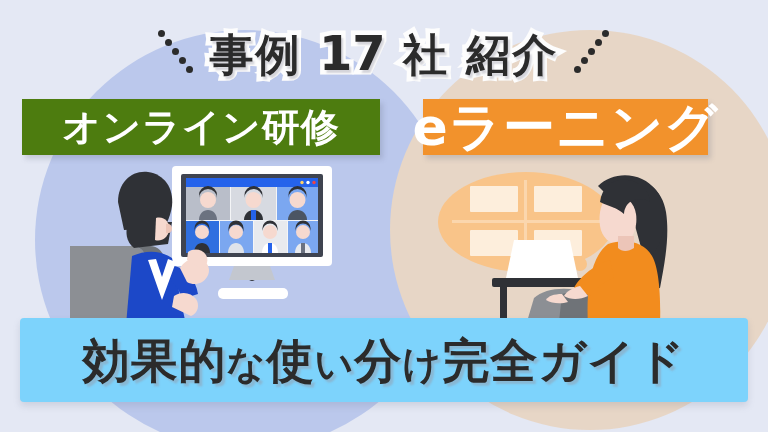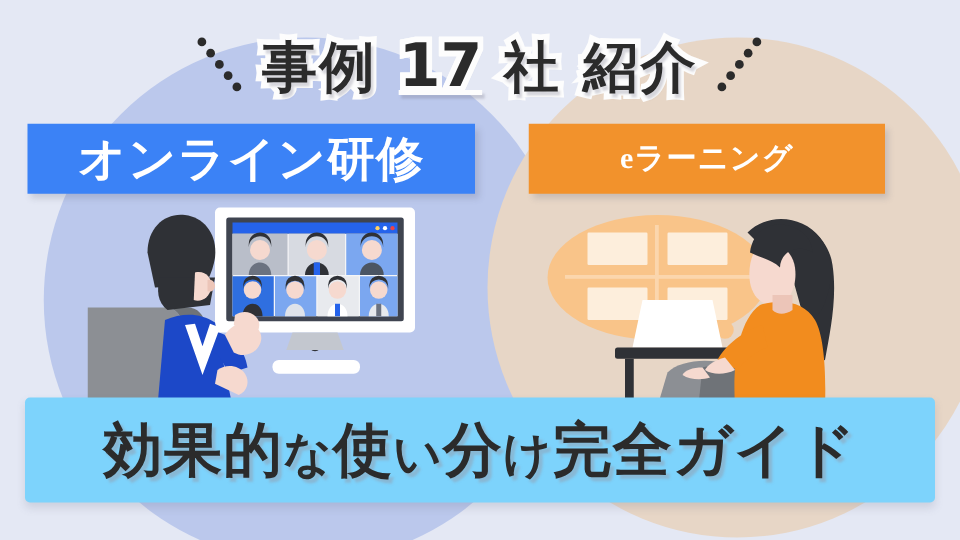--- a/index.html
+++ b/index.html
@@ -38,37 +38,37 @@
   .dots.right i:nth-child(3){ left:22px; top:22px; }
   .dots.right i:nth-child(4){ left:15px; top:31px; }
   .dots.right i:nth-child(5){ left:8px;  top:40px; }
 
   .headline{
     font-size:44px; font-weight:700; color:#2b2b2b; letter-spacing:2px;
     line-height:1; white-space:nowrap; position:relative;
     -webkit-text-stroke:9px #fdfdfd; paint-order:stroke fill;
     text-shadow:2px 3px 2px rgba(120,120,140,.30);
   }
-  .headline .num{ font-size:48px; letter-spacing:0px;text-decoration:underline; }
+  .headline .num{ font-size:48px; letter-spacing:0px; }
 
   
   .chip{
     position:absolute; z-index:6;
     display:flex; align-items:center; justify-content:center;
     color:#ffffff; font-weight:700; line-height:1;
     box-shadow:3px 4px 5px rgba(90,95,120,.22);
     white-space:nowrap;
   }
   .chip-online{
     left:22px; top:99px; width:358px; height:56px;
-    background:#3b82f6; font-size:38px; letter-spacing:1px;
+    background:#4d7c0f; font-size:38px; letter-spacing:1px;
   }
   .chip-elearn{
     left:423px; top:99px; width:285px; height:56px;
-    background:#f2922c; font-size:24px; letter-spacing:1px;font-family:Liberation Serif, serif;
+    background:#f2922c; font-size:52px; letter-spacing:1px;
   }
 
   
   .illus{ position:absolute; z-index:4; }
   .illus-left { left:70px;  top:160px; width:270px; height:165px; }
   .illus-right{ left:430px; top:160px; width:265px; height:165px; }
 
   
   .banner{
     position:absolute; left:20px; top:318px; width:728px; height:84px;

